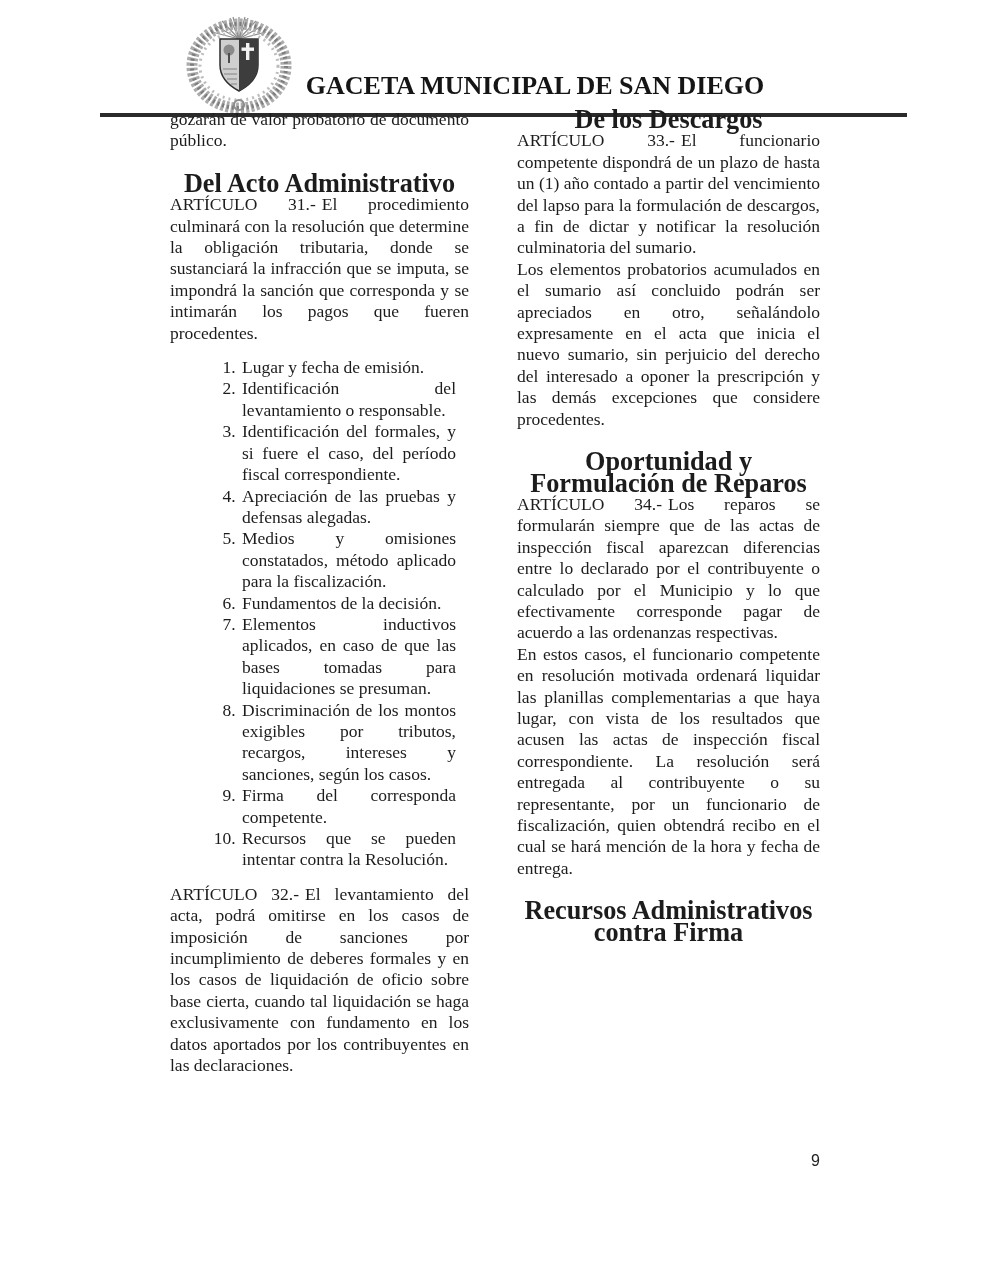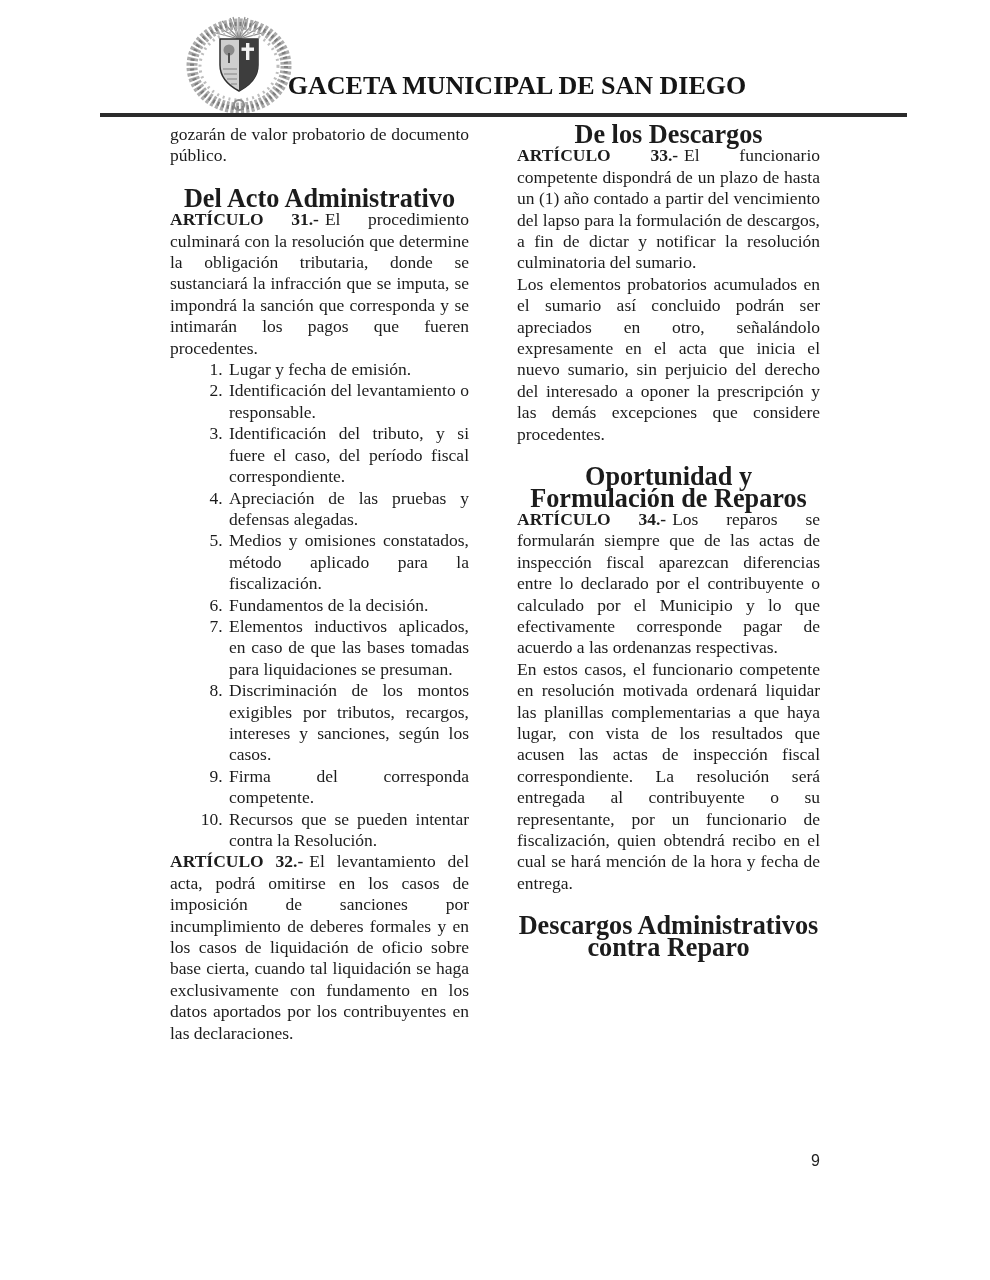--- a/index.html
+++ b/index.html
@@ -11,61 +11,61 @@
     position: relative;
     overflow: hidden;
   }
   .page { position: absolute; inset: 0; }
 
   
   .seal { position: absolute; left: 183px; top: 13px; width: 112px; height: 101px; }
   .gazette-title {
     position: absolute;
     top: 71px;
-    left: 517px;
+    left: 535px;
     transform: translateX(-50%);
     font-size: 26px;
     font-weight: bold;
     white-space: nowrap;
     color: #151515;
   }
   .header-rule {
     position: absolute;
     top: 113px;
     left: 100px;
     width: 807px;
     height: 4px;
     background: #2b2b2b;
   }
 
   
   .columns {
     position: absolute;
-    top: 124px;
+    top: 109px;
     left: 170px;
     width: 650px;
     display: flex;
     gap: 48px;
     font-size: 17.5px;
     line-height: 21.4px;
   }
   .col { text-align: justify; }
   .col-left  { width: 299px; }
   .col-right { width: 303px; }
 
   p { margin: 0; }
   .heading {
     font-weight: bold;
     text-align: center;
   }
   .blank-above { margin-top: 21px; }
-  .art-label { font-weight: bold; margin-right: 6px; }
+  .art-label { font-weight: normal; margin-right: 6px; }
 
   ol.specs {
-    margin: 0;
+    margin: 13px;
     padding-left: 57px;
     text-align: justify;
   }
   ol.specs li { padding-left: 2px; }
 
   .page-number {
     position: absolute;
     top: 1152px;
     left: 170px;
     width: 650px;
@@ -130,21 +130,21 @@
       <p>gozarán de valor probatorio de documento público.</p>
 
       <h2 class="heading blank-above">Del Acto Administrativo</h2>
 
       <p><span class="art-label">ARTÍCULO 31.-</span><span>El procedimiento culminará con la resolución que determine la obligación tributaria, donde se sustanciará la infracción que se imputa, se impondrá la sanción que corresponda y se intimarán los pagos que fueren procedentes.</span></p>
 
 
       <ol class="specs">
         <li>Lugar y fecha de emisión.</li>
         <li>Identificación del levantamiento o responsable.</li>
-        <li>Identificación del tributo, y si fuere el caso, del período fiscal correspondiente.</li>
+        <li>Identificación del formales, y si fuere el caso, del período fiscal correspondiente.</li>
         <li>Apreciación de las pruebas y defensas alegadas.</li>
         <li>Medios y omisiones constatados, método aplicado para la fiscalización.</li>
         <li>Fundamentos de la decisión.</li>
         <li>Elementos inductivos aplicados, en caso de que las bases tomadas para liquidaciones se presuman.</li>
         <li>Discriminación de los montos exigibles por tributos, recargos, intereses y sanciones, según los casos.</li>
         <li>Firma del corresponda competente.</li>
         <li>Recursos que se pueden intentar contra la Resolución.</li>
       </ol>
 
 
@@ -158,20 +158,20 @@
 
 
       <p>Los elementos probatorios acumulados en el sumario así concluido podrán ser apreciados en otro, señalándolo expresamente en el acta que inicia el nuevo sumario, sin perjuicio del derecho del interesado a oponer la prescripción y las demás excepciones que considere procedentes.</p>
 
       <h2 class="heading blank-above">Oportunidad y Formulación de Reparos</h2>
 
       <p><span class="art-label">ARTÍCULO 34.-</span><span>Los reparos se formularán siempre que de las actas de inspección fiscal aparezcan diferencias entre lo declarado por el contribuyente o calculado por el Municipio y lo que efectivamente corresponde pagar de acuerdo a las ordenanzas respectivas.</span></p>
 
       <p>En estos casos, el funcionario competente en resolución motivada ordenará liquidar las planillas complementarias a que haya lugar, con vista de los resultados que acusen las actas de inspección fiscal correspondiente.  La resolución será entregada al contribuyente o su representante, por un funcionario de fiscalización, quien obtendrá recibo en el cual se hará mención de la hora y fecha de entrega.</p>
 
-      <h2 class="heading blank-above">Descargos Administrativos contra Reparo</h2>
+      <h2 class="heading blank-above">Recursos Administrativos contra Firma</h2>
     </section>
 
   </main>
 
   <div class="page-number">9</div>
 
 </div>
 
 </body></html>

